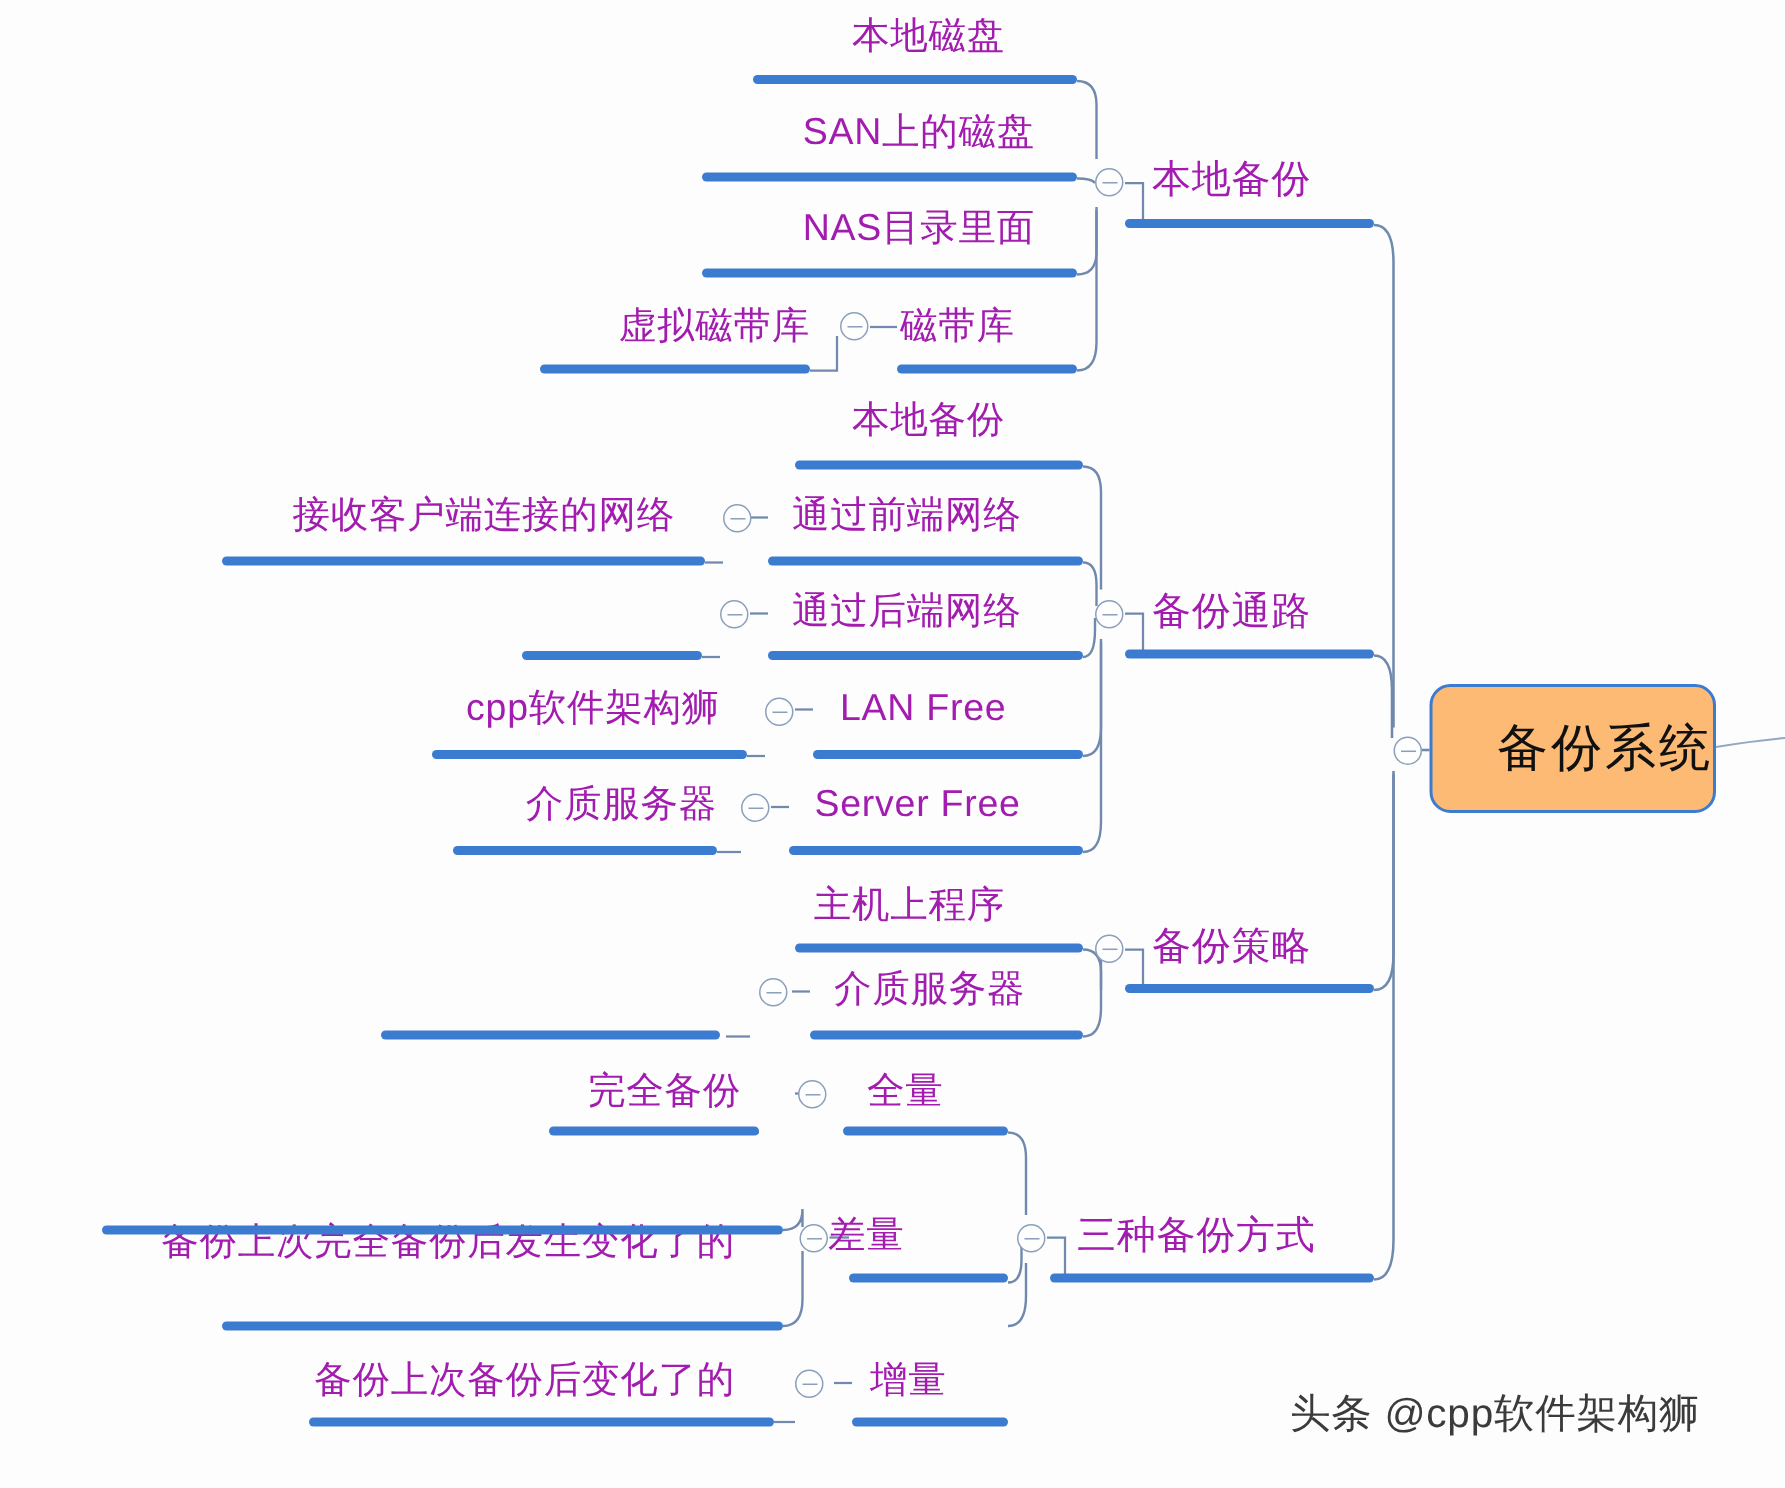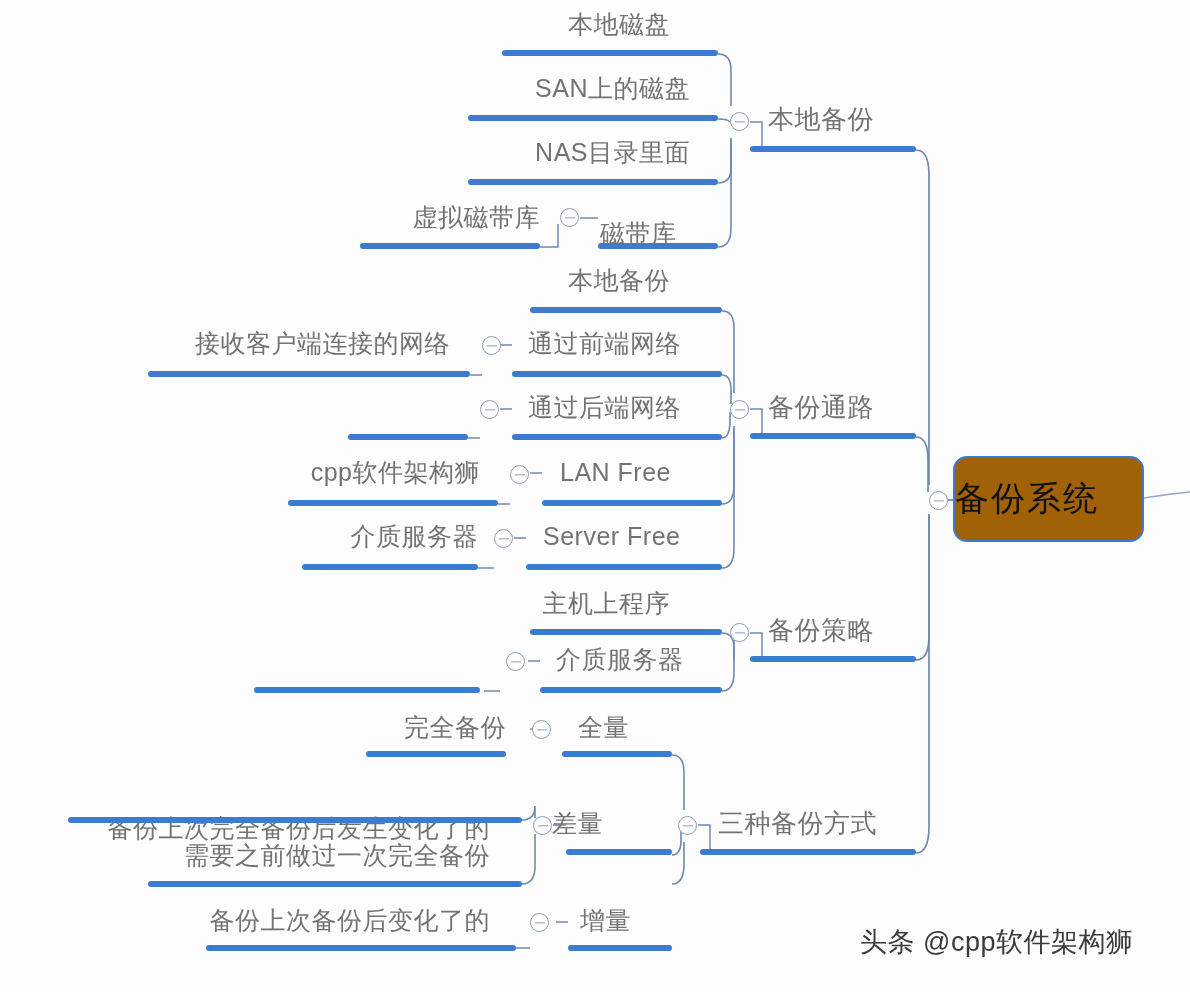--- a/index.html
+++ b/index.html
@@ -26,21 +26,21 @@
   .node {
     position: absolute;
     white-space: nowrap;
     color: #1a1a1a;
     line-height: 1;
   }
   .node .txt {
     display: block;
     font-size: 25px;
     letter-spacing: 0.5px;
-    color: #737373;
+    color: #a21caf;
   }
   .node.lvl1 .txt { font-size: 26px; }
   .node.leaf .txt { font-size: 25px; }
   
   .node.ra { text-align: right; }
   .node.la { text-align: left; }
 
   
   .bar {
     position: absolute;
@@ -72,25 +72,25 @@
 
   
   #root-node {
     position: absolute;
     left: 953px;
     top: 456px;
     width: 191px;
     height: 86px;
     border: 2.5px solid #3c7cd0;
     border-radius: 14px;
-    background: #a16207;
+    background: #fdba74;
     box-sizing: border-box;
     display: flex;
     align-items: center;
-    justify-content: flex-start;
+    justify-content: flex-end;
   }
   #root-node .txt {
     font-size: 34px;
     color: #111;
     letter-spacing: 2px;
   }
 
   
   #watermark {
     position: absolute;
@@ -186,21 +186,21 @@
   <div class="node ra leaf" style="left:370px; top:76px; width:320px;">
     <span class="txt">SAN上的磁盘</span>
   </div>
   <div class="bar" style="left:468px; top:115px; width:250px;"></div>
 
   <div class="node ra leaf" style="left:370px; top:140px; width:320px;">
     <span class="txt">NAS目录里面</span>
   </div>
   <div class="bar" style="left:468px; top:179px; width:250px;"></div>
 
-  <div class="node la" style="left:600px; top:205px;margin-top:16px;">
+  <div class="node la" style="left:600px; top:205px;">
     <span class="txt">磁带库</span>
   </div>
   <div class="bar" style="left:598px; top:243px; width:120px;"></div>
   <div class="collapse" style="left:560px; top:208px;"></div>
 
   <div class="node ra leaf" style="left:290px; top:205px; width:250px;">
     <span class="txt">虚拟磁带库</span>
   </div>
   <div class="bar" style="left:360px; top:243px; width:180px;"></div>
 
@@ -280,39 +280,36 @@
   </div>
   <div class="bar" style="left:700px; top:849px; width:216px;"></div>
   <div class="collapse" style="left:678px; top:816px;"></div>
 
   <div class="node la" style="left:578px; top:715px;">
     <span class="txt">全量</span>
   </div>
   <div class="bar" style="left:562px; top:751px; width:110px;"></div>
   <div class="collapse" style="left:532px; top:720px;"></div>
 
-  <div class="node ra leaf" style="left:290px; top:715px; width:216px;">
+  <div class="node ra leaf" style="left:278px; top:715px; width:216px;">
     <span class="txt">完全备份</span>
   </div>
   <div class="bar" style="left:366px; top:751px; width:140px;"></div>
 
   <div class="node la" style="left:552px; top:811px;">
     <span class="txt">差量</span>
   </div>
   <div class="bar" style="left:566px; top:849px; width:106px;"></div>
   <div class="collapse" style="left:533px; top:816px;"></div>
 
   <div class="node ra leaf" style="left:30px; top:816px; width:460px;">
     <span class="txt">备份上次完全备份后发生变化了的</span>
   </div>
   <div class="bar" style="left:68px; top:817px; width:454px;"></div>
 
-  <div class="node ra leaf" style="left:100px; top:843px; width:390px;">
-    <span class="txt">需要之前做过一次完全备份</span>
-  </div>
   <div class="bar" style="left:148px; top:881px; width:374px;"></div>
 
   <div class="node la" style="left:580px; top:908px;">
     <span class="txt">增量</span>
   </div>
   <div class="bar" style="left:568px; top:945px; width:104px;"></div>
   <div class="collapse" style="left:530px; top:913px;"></div>
 
   <div class="node ra leaf" style="left:150px; top:908px; width:340px;">
     <span class="txt">备份上次备份后变化了的</span>

